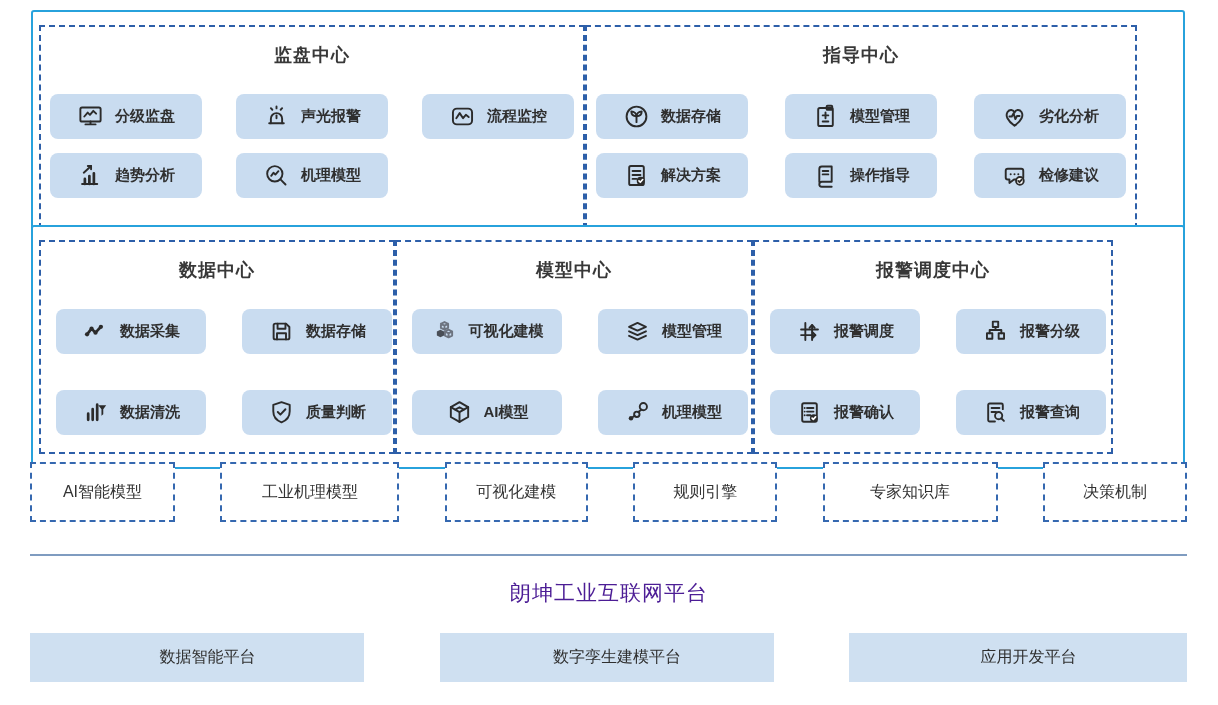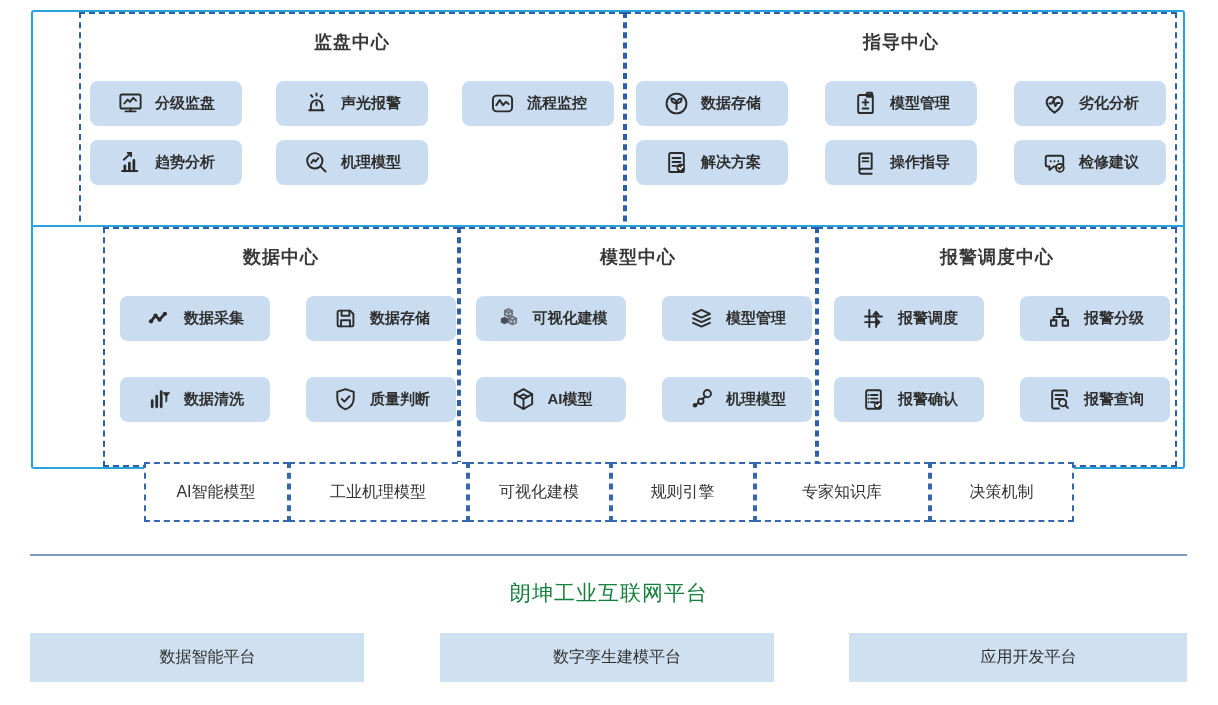--- a/index.html
+++ b/index.html
@@ -1,20 +1,20 @@
 <!DOCTYPE html>
 <html><head>
 <meta charset="utf-8">
 <style>
   html,body{margin:0;padding:0;background:#ffffff;}
   body{width:1218px;height:705px;overflow:hidden;font-family:"Liberation Sans","DejaVu Sans",sans-serif;}
   .canvas{position:relative;width:1218px;height:705px;background:#ffffff;}
 
   .solid-section{position:absolute;left:31px;width:1154px;height:244px;border:2px solid #27a2dc;
-    border-radius:3px;box-sizing:border-box;display:flex;justify-content:flex-end;padding:0 6px;background:#fff;}
+    border-radius:3px;box-sizing:border-box;display:flex;justify-content:flex-start;padding:13px 6px;background:#fff;}
   #sec-top{top:10px;}
   #sec-middle{top:225px;}
 
   .dashed-box{border:2px dashed #2d5fa9;box-sizing:border-box;display:flex;flex-direction:column;align-items:center;background:#fff;}
   .w546{width:546px;} .w552{width:552px;}
   .w356{width:356px;} .w358{width:358px;} .w360{width:360px;}
 
   .center-title{font-size:18px;font-weight:bold;color:#383838;margin-top:18px;letter-spacing:1px;line-height:21px;}
   .tile-grid{display:grid;row-gap:14px;margin-top:28px;width:100%;box-sizing:border-box;justify-content:space-between;}
   .g3{grid-template-columns:repeat(3,152px);padding:0 9px;}
@@ -24,27 +24,27 @@
   .tile-label{font-size:15px;font-weight:bold;color:#2f2f2f;white-space:nowrap;}
   .ic-wrap{display:flex;align-items:center;}
   svg.ic{width:27px;height:27px;fill:none;stroke:#2b2b2b;stroke-width:1.7;stroke-linecap:round;stroke-linejoin:round;}
   svg.ic .thick{stroke-width:2.4;}
   svg.ic .fillDark{fill:#2b2b2b;stroke:none;}
   svg.ic .fillWhite{fill:#ffffff;}
   svg.ic .onDark{stroke:#ffffff;stroke-width:1.5;}
   svg.ic .gray{stroke:#6d7480;}
   svg.ic .grayFill{fill:#4a4f57;stroke:none;}
 
-  .capability-row{position:absolute;top:462px;left:30px;width:1157px;display:flex;justify-content:center;}
+  .capability-row{position:absolute;top:462px;left:30px;width:1157px;display:flex;justify-content:space-between;}
   .capability-box{height:60px;border:2px dashed #3568b0;box-sizing:border-box;display:flex;align-items:center;justify-content:center;
     font-size:16px;color:#333333;background:#fff;white-space:nowrap;}
   .cw1{width:145px;} .cw2{width:179px;} .cw3{width:143px;} .cw4{width:144px;} .cw5{width:175px;} .cw6{width:144px;}
 
   .divider{position:absolute;top:554px;left:30px;width:1157px;height:2px;background:#7f9cc0;}
-  .main-title{position:absolute;top:579px;left:0;width:1218px;text-align:center;font-size:21px;color:#15803d;font-weight:500;letter-spacing:1px;}
+  .main-title{position:absolute;top:579px;left:0;width:1218px;text-align:center;font-size:21px;color:#4c1d95;font-weight:500;letter-spacing:1px;}
 
   .platform-row{position:absolute;top:633px;left:30px;width:1157px;display:flex;justify-content:space-between;}
   .platform-box{height:49px;background:#cfe0f1;display:flex;align-items:center;justify-content:center;font-size:16px;color:#2f2f2f;font-weight:500;padding-left:21px;}
   .pw1{width:313px;} .pw2{width:313px;} .pw3{width:317px;}
 </style>
 </head>
 <body>
 
 <div class="canvas">
 

